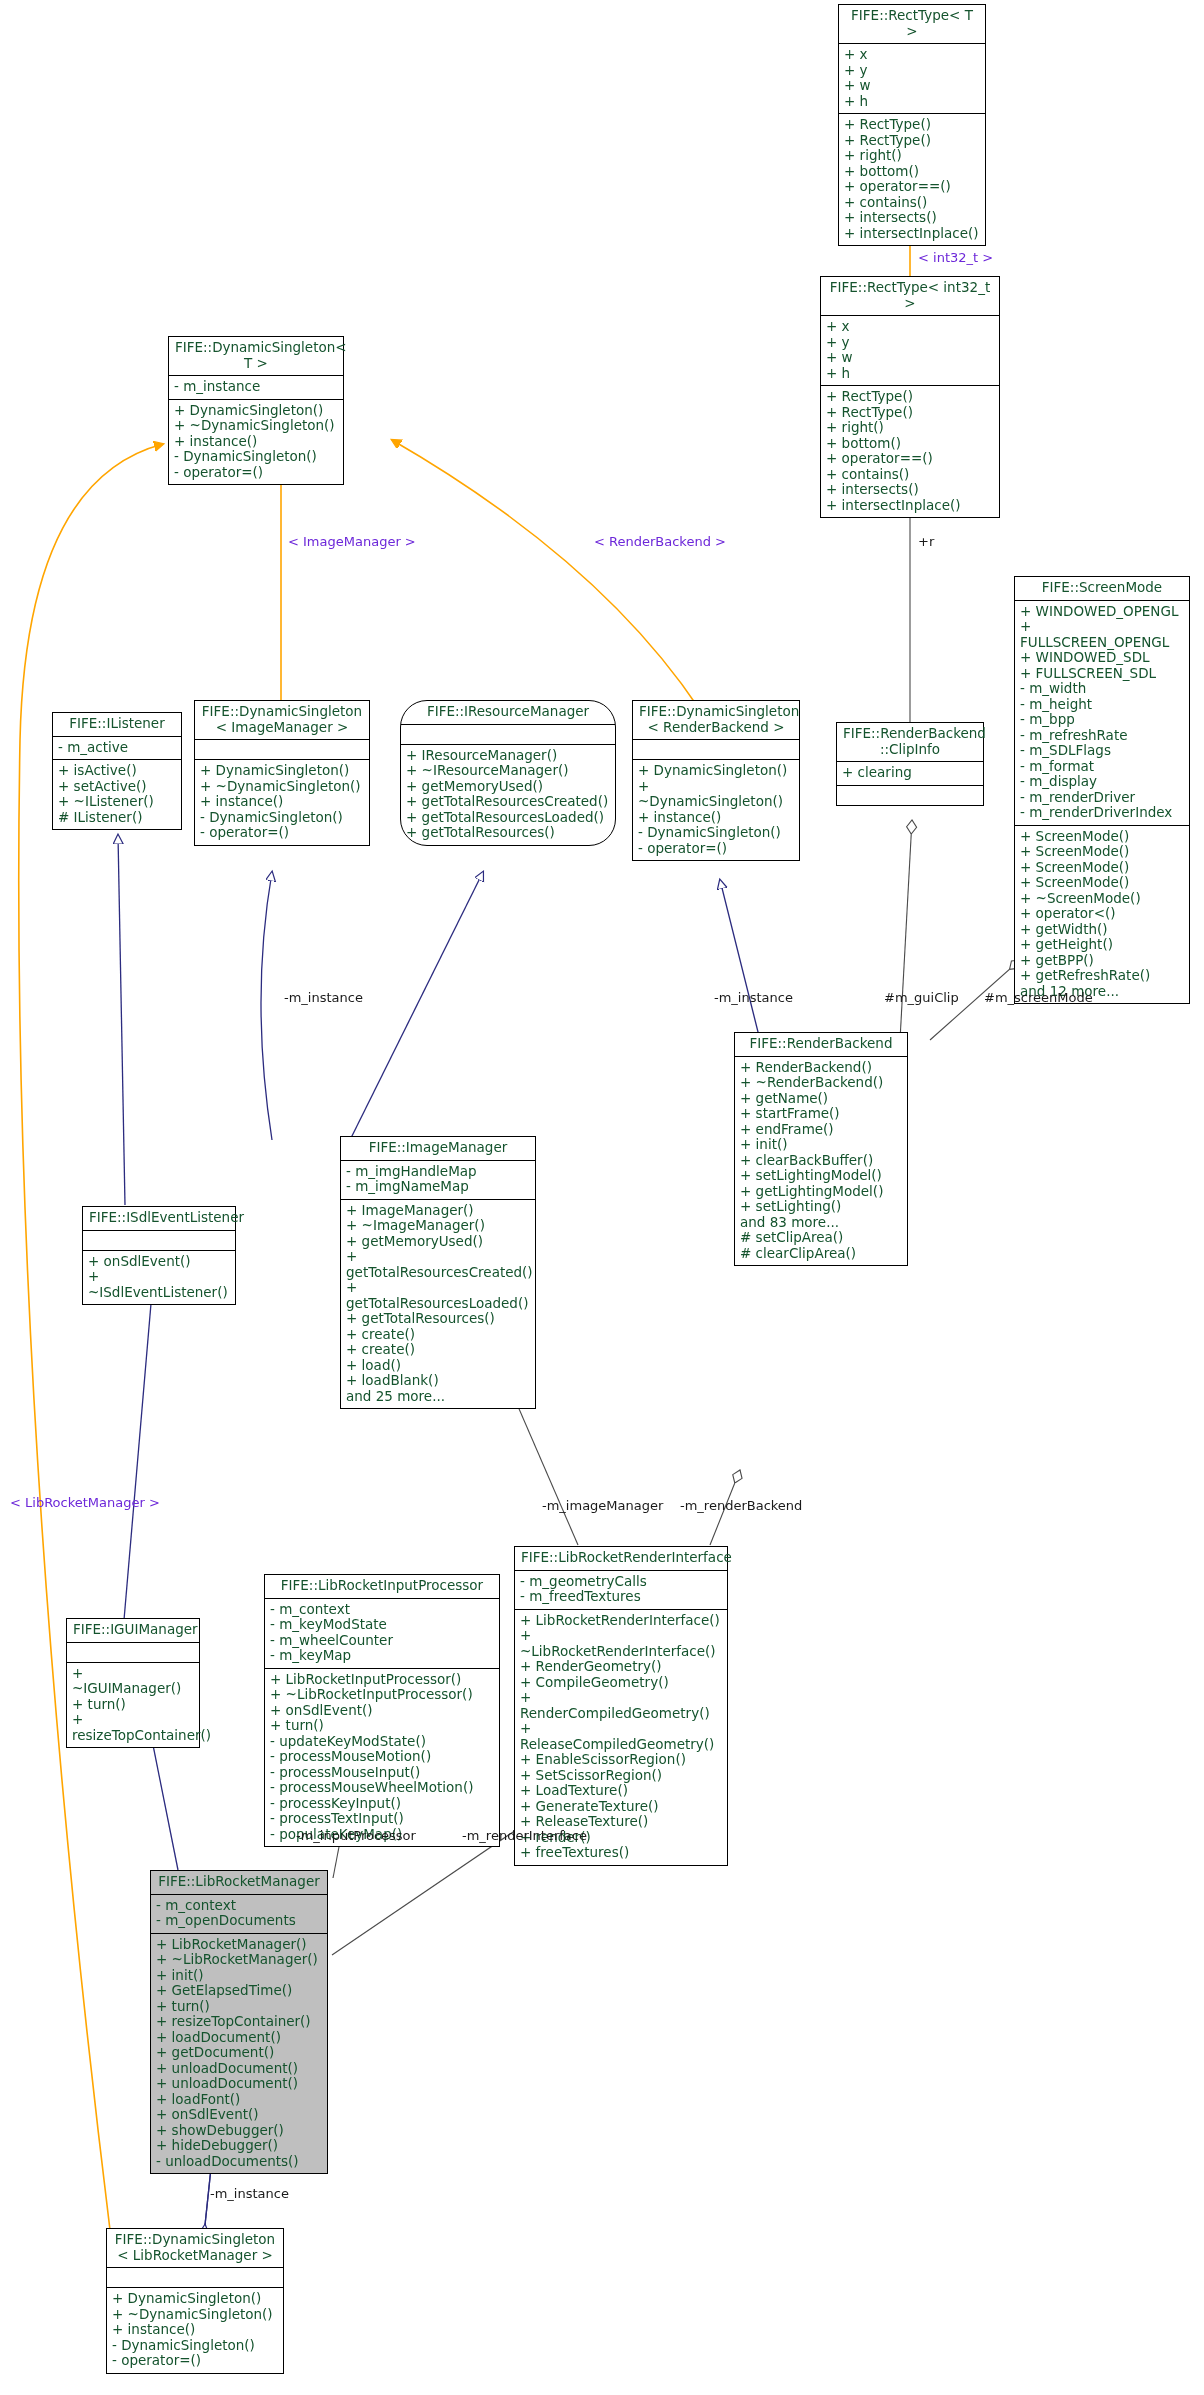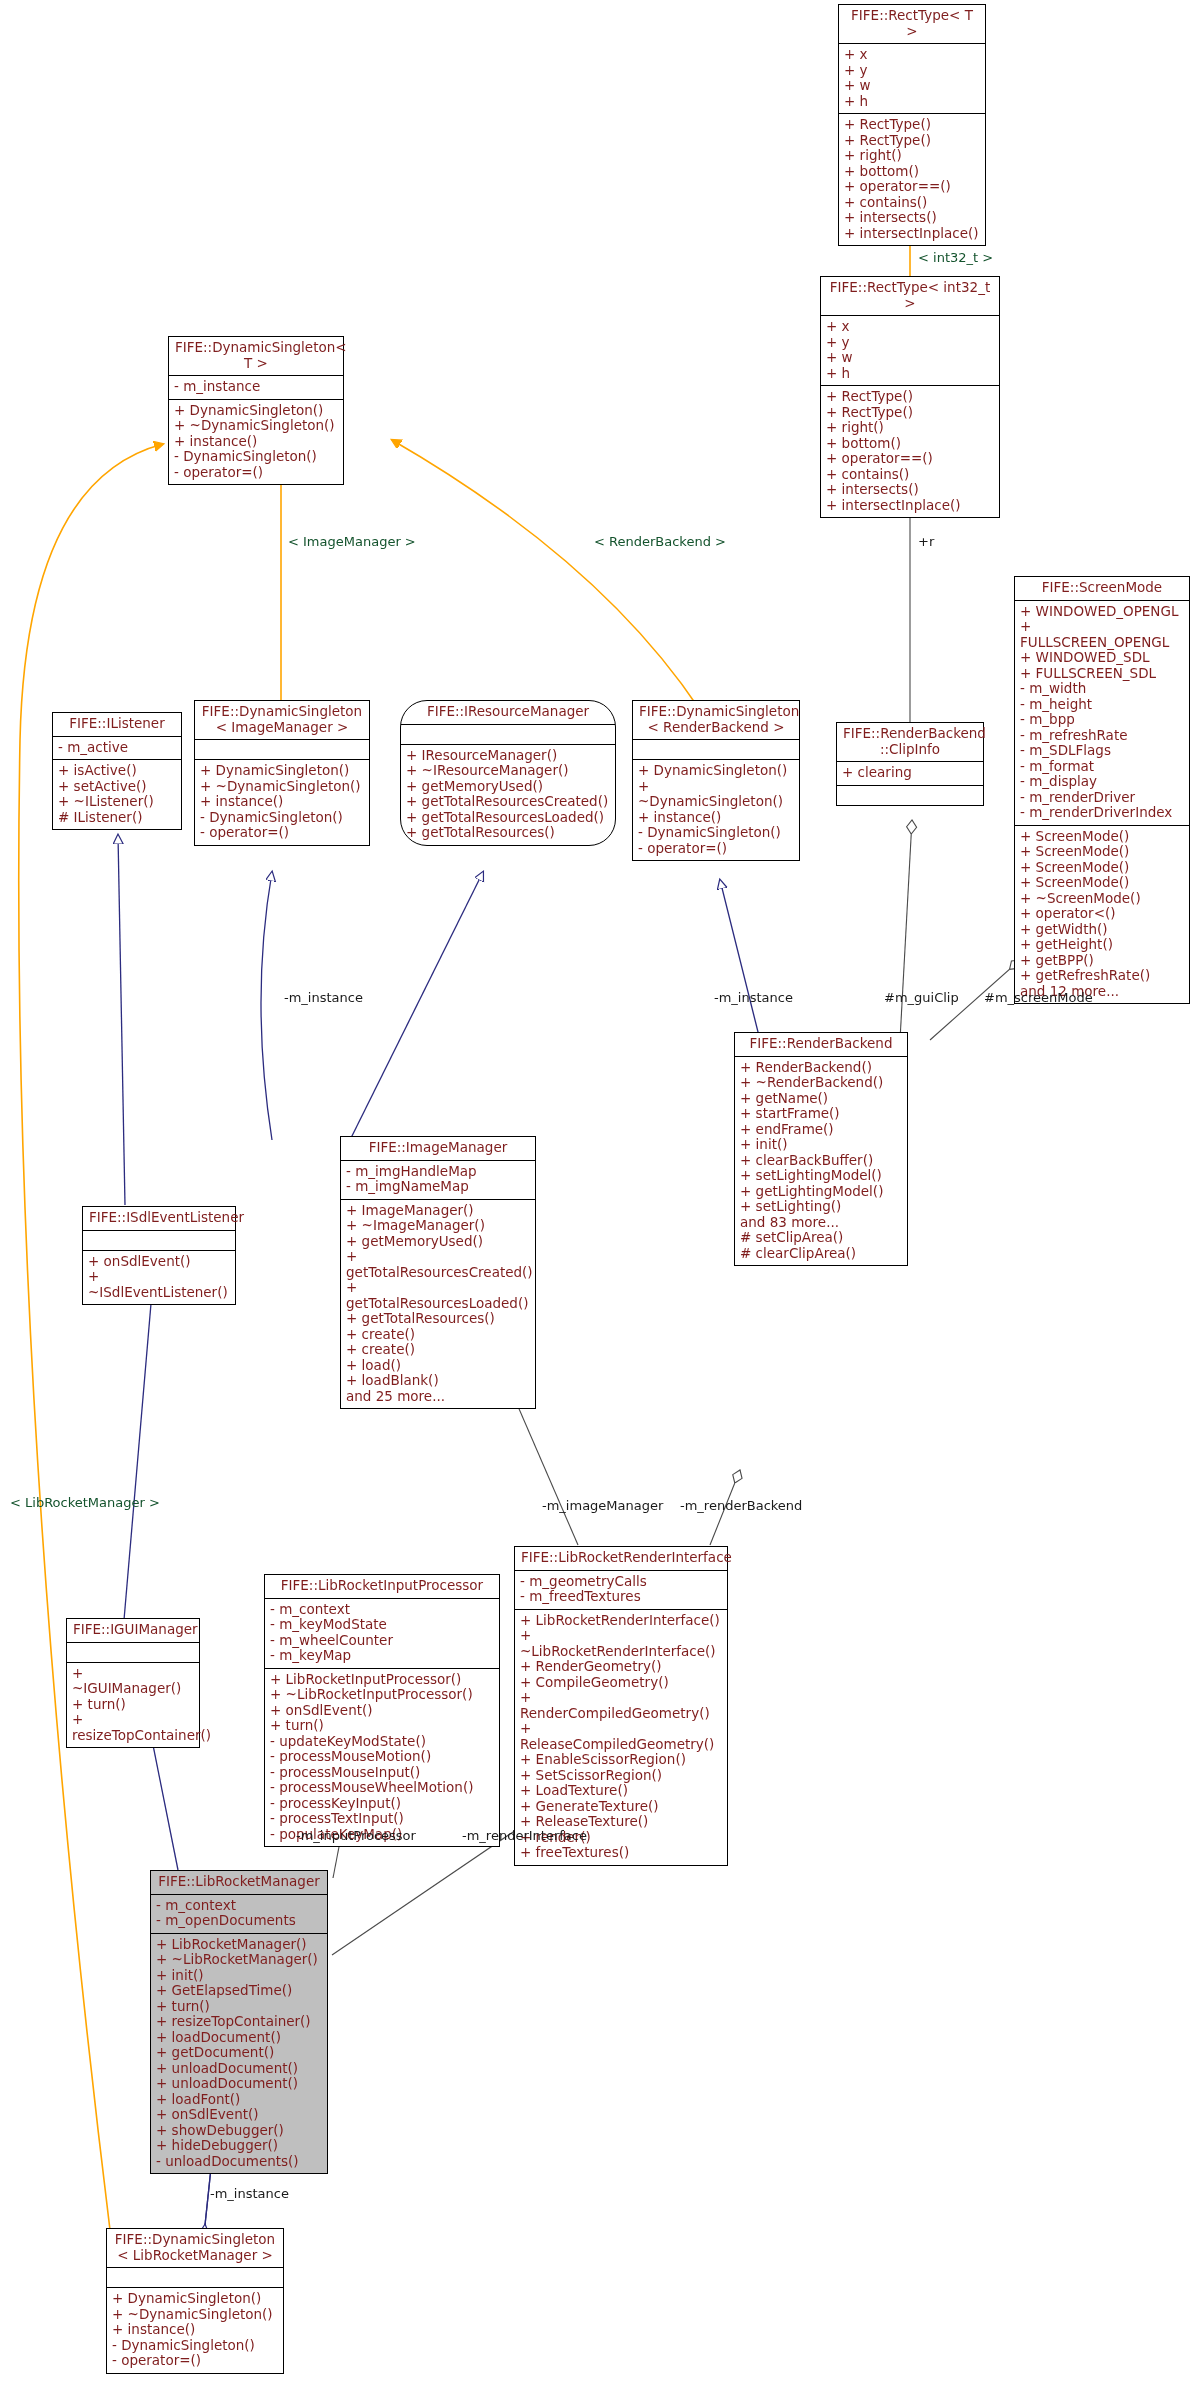--- a/index.html
+++ b/index.html
@@ -27,21 +27,21 @@
     height: 2395px;
     pointer-events: none;
   }
   .node {
     position: absolute;
     border: 1px solid #000000;
     background: #ffffff;
     box-sizing: border-box;
     font-size: 13.5px;
     line-height: 15.5px;
-    color: #7f1d1d;
+    color: #14532d;
   }
   .node.highlight {
     background: #bfbfbf;
   }
   .node .title {
     text-align: center;
     padding: 3px 6px 4px 6px;
     border-bottom: 1px solid #000000;
     white-space: pre-line;
   }
@@ -59,21 +59,21 @@
   }
   .edge-label {
     position: absolute;
     font-size: 13px;
     line-height: 15px;
     color: #1a1a1a;
     white-space: nowrap;
     background: transparent;
   }
   .edge-label.tmpl {
-    color: #14532d;
+    color: #6d28d9;
   }
 </style>
 </head>
 <body>
 
 <div id="canvas">
 
   <svg class="edges" viewBox="0 0 1204 2395">
     <defs>
       <marker id="hollowTri" markerWidth="12" markerHeight="12" refX="9" refY="5" orient="auto" markerUnits="userSpaceOnUse">

